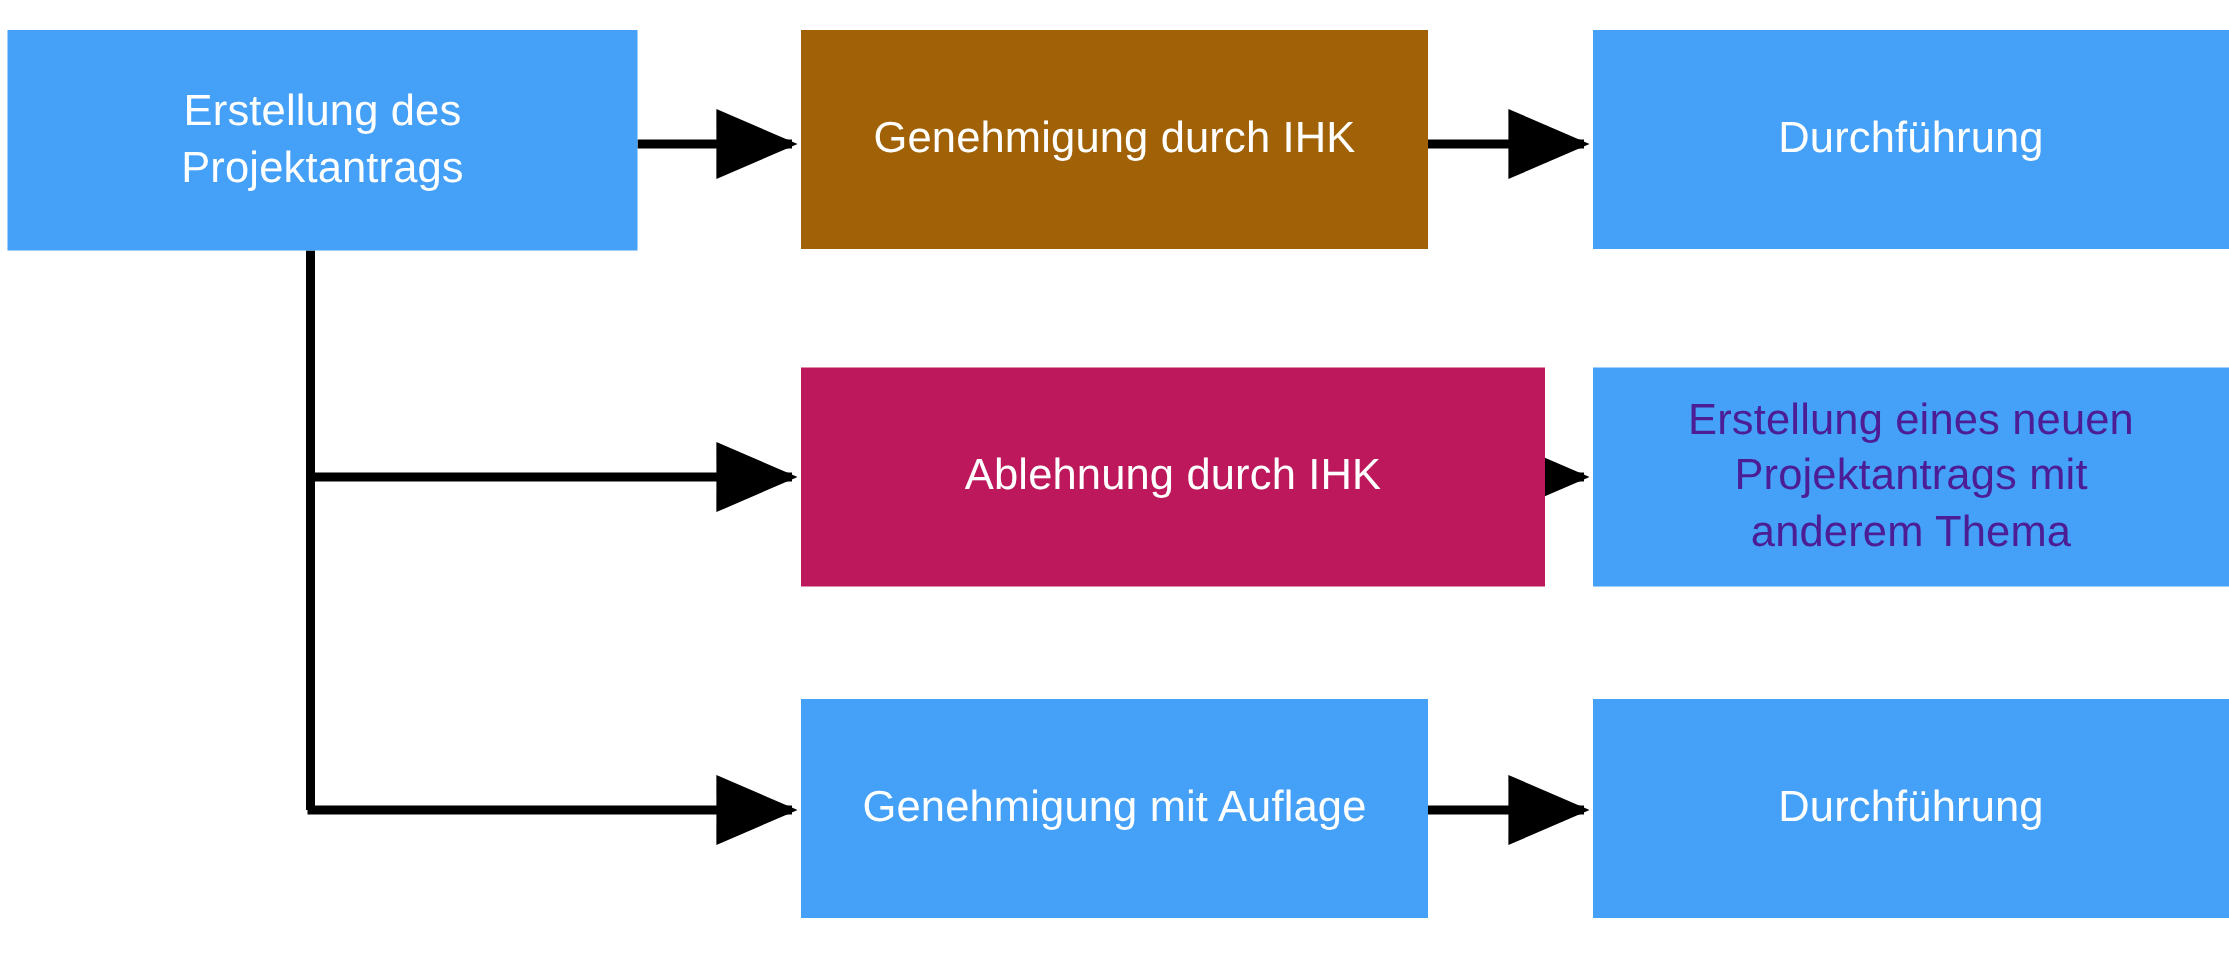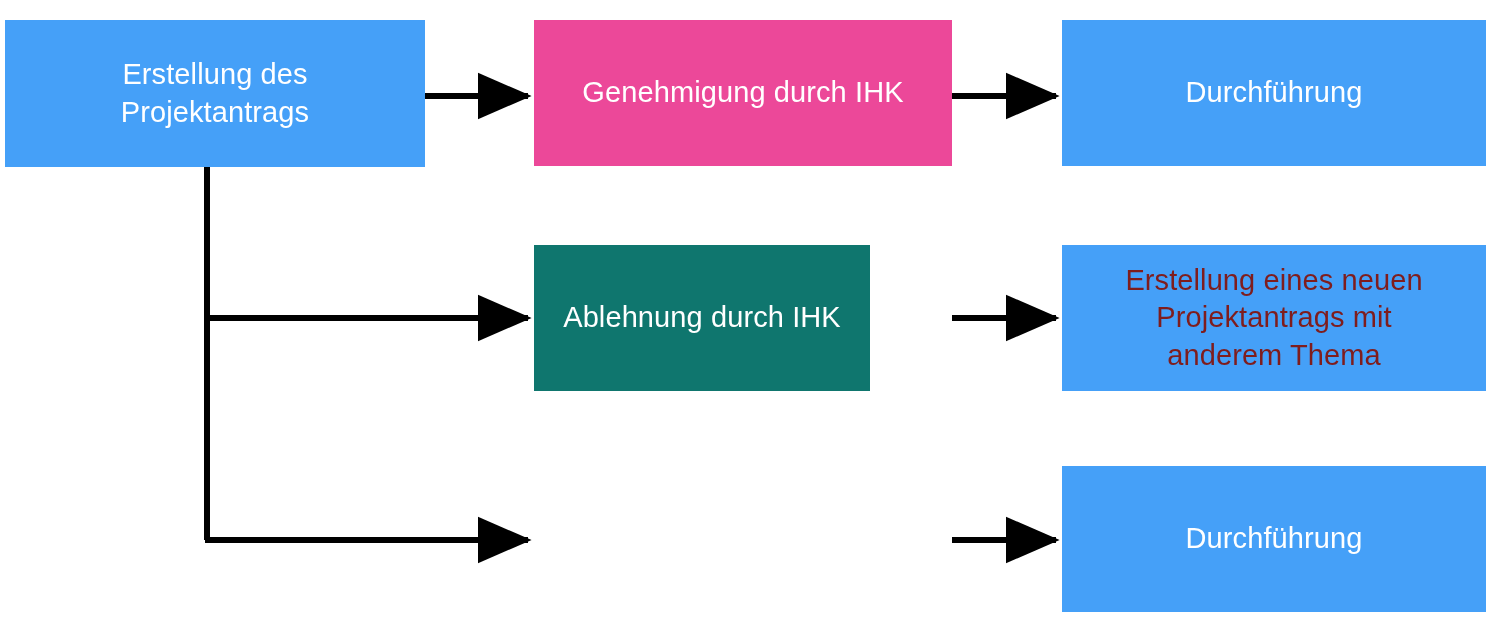--- a/index.html
+++ b/index.html
@@ -76,36 +76,39 @@
     <path d="M205,540 L528,540" stroke="#000000" stroke-width="6" fill="none" marker-end="url(#arrowhead)"></path>
 
     <path d="M952,540 L1056,540" stroke="#000000" stroke-width="6" fill="none" marker-end="url(#arrowhead)"></path>
   </svg>
 
   <div class="node" style="left: 5px; top: 20px; width: 420px; height: 147px; background: rgb(69, 160, 248); color: rgb(255, 255, 255);">
     <span class="node-label">Erstellung des
 Projektantrags</span>
   </div>
 
-  <div class="node" style="left: 534px; top: 20px; width: 418px; height: 146px; background: #ec4899; color: rgb(255, 255, 255);">
+  <div class="node" style="left: 534px; top: 20px; width: 418px; height: 146px; background: #a16207; color: rgb(255, 255, 255);">
     <span class="node-label">Genehmigung durch IHK</span>
   </div>
 
   <div class="node" style="left: 1062px; top: 20px; width: 424px; height: 146px; background: rgb(69, 160, 248); color: rgb(255, 255, 255);">
     <span class="node-label">Durchführung</span>
   </div>
 
-  <div class="node" style="left: 534px; top: 245px; width: 336px; height: 146px; background: #0f766e; color: rgb(255, 255, 255);">
+  <div class="node" style="left: 534px; top: 245px; width: 496px; height: 146px; background: #be185d; color: rgb(255, 255, 255);">
     <span class="node-label">Ablehnung durch IHK</span>
   </div>
 
-  <div class="node" style="left: 1062px; top: 245px; width: 424px; height: 146px; background: rgb(69, 160, 248); color: #7f1d1d;">
+  <div class="node" style="left: 1062px; top: 245px; width: 424px; height: 146px; background: rgb(69, 160, 248); color: #4c1d95;">
     <span class="node-label">Erstellung eines neuen
 Projektantrags mit
 anderem Thema</span>
   </div>
 
+  <div class="node" style="left: 534px; top: 466px; width: 418px; height: 146px; background: rgb(69, 160, 248); color: rgb(255, 255, 255);">
+    <span class="node-label">Genehmigung mit Auflage</span>
+  </div>
 
   <div class="node" style="left: 1062px; top: 466px; width: 424px; height: 146px; background: rgb(69, 160, 248); color: rgb(255, 255, 255);">
     <span class="node-label">Durchführung</span>
   </div>
 
 </div>
 
 </body></html>

